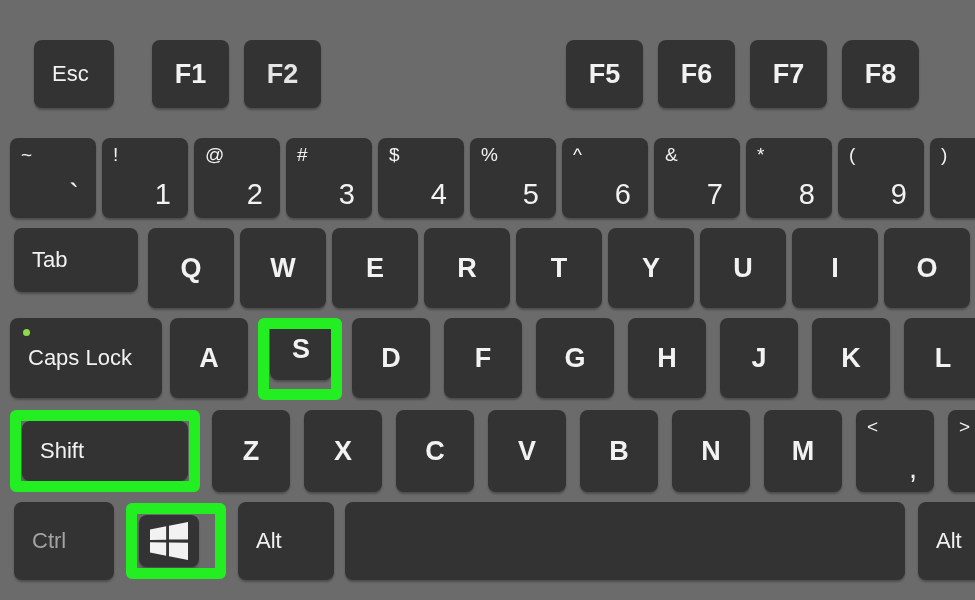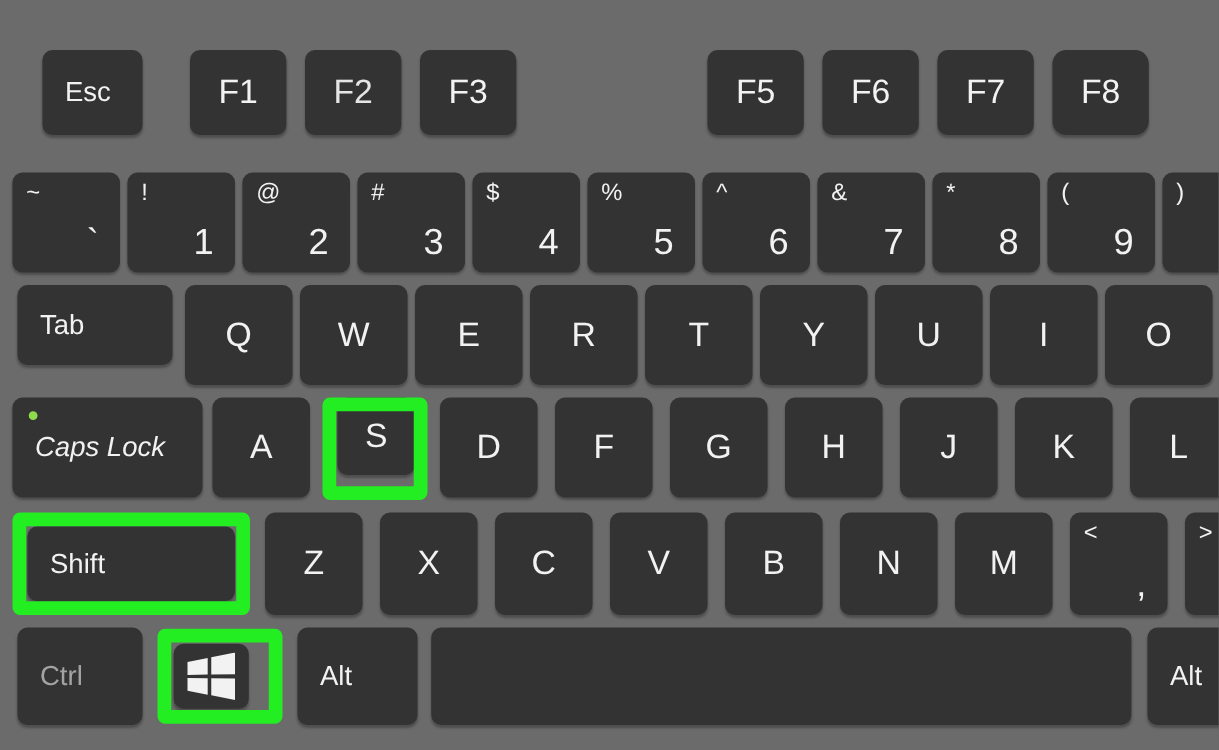--- a/index.html
+++ b/index.html
@@ -30,20 +30,21 @@
     font-weight: 400;
     line-height: 1;
     white-space: nowrap;
   }
   
   .key.center .cap {
     left: 0; right: 0;
     top: 50%;
     transform: translateY(-50%);
     text-align: center;
+    font-weight: bold;
   }
   
   .key.leftlab .cap {
     left: 18px;
     top: 50%;
     transform: translateY(-50%);
     font-size: 22px;
     text-align: left;
   }
   
@@ -96,23 +97,20 @@
 <div id="keyboard">
     <div class="key leftlab" style="left: 14px; top: 40px; width: 80px; height: 68px; background: rgb(51, 51, 51); margin-left: 20px;">
       <span class="cap" style="color: rgb(242, 242, 242);">Esc</span>
     </div>
     <div class="key center" style="left: 152px; top: 40px; width: 77px; height: 68px; background: rgb(51, 51, 51);">
       <span class="cap smalllab" style="color: rgb(242, 242, 242);">F1</span>
     </div>
     <div class="key center" style="left: 244px; top: 40px; width: 77px; height: 68px; background: rgb(51, 51, 51);">
       <span class="cap smalllab" style="color: #e5e5e5;">F2</span>
     </div>
-    <div class="key center" style="left: 336px; top: 40px; width: 77px; height: 68px; background: rgb(51, 51, 51);">
-      <span class="cap smalllab" style="color: rgb(242, 242, 242);">F3</span>
-    </div>
     <div class="key center" style="left: 566px; top: 40px; width: 77px; height: 68px; background: rgb(51, 51, 51);">
       <span class="cap smalllab" style="color: rgb(242, 242, 242);">F5</span>
     </div>
     <div class="key center" style="left: 658px; top: 40px; width: 77px; height: 68px; background: rgb(51, 51, 51);">
       <span class="cap smalllab" style="color: rgb(242, 242, 242);">F6</span>
     </div>
     <div class="key center" style="left: 750px; top: 40px; width: 77px; height: 68px; background: rgb(51, 51, 51);">
       <span class="cap smalllab" style="color: rgb(242, 242, 242);">F7</span>
     </div>
     <div class="key center" style="left: 842px; top: 40px; width: 77px; height: 68px; background: rgb(51, 51, 51); border-radius: 11px;">
@@ -184,21 +182,21 @@
     </div>
     <div class="key center" style="left: 700px; top: 228px; width: 86px; height: 80px; background: rgb(51, 51, 51);">
       <span class="cap" style="color: rgb(242, 242, 242);">U</span>
     </div>
     <div class="key center" style="left: 792px; top: 228px; width: 86px; height: 80px; background: rgb(51, 51, 51);">
       <span class="cap" style="color: rgb(242, 242, 242);">I</span>
     </div>
     <div class="key center" style="left: 884px; top: 228px; width: 86px; height: 80px; background: rgb(51, 51, 51);">
       <span class="cap" style="color: rgb(242, 242, 242);">O</span>
     </div>
-    <div class="key leftlab" style="left: 10px; top: 318px; width: 152px; height: 80px; background: rgb(51, 51, 51); font-style: italic;">
+    <div class="key leftlab" style="left: 10px; top: 318px; width: 152px; height: 80px; background: rgb(51, 51, 51);">
       <span class="led" style="background: rgb(141, 219, 74);"></span>
       <span class="cap" style="color: rgb(242, 242, 242);">Caps Lock</span>
     </div>
     <div class="key center" style="left: 170px; top: 318px; width: 78px; height: 80px; background: rgb(51, 51, 51);">
       <span class="cap" style="color: rgb(242, 242, 242);">A</span>
     </div>
     <div class="key center" style="left: 270px; top: 318px; width: 62px; height: 62px; background: rgb(51, 51, 51);">
       <span class="cap" style="color: rgb(242, 242, 242);">S</span>
     </div>
     <div class="hl" style="left: 258px; top: 318px; width: 84px; height: 82px; border-color: rgb(34, 238, 34);"></div>

